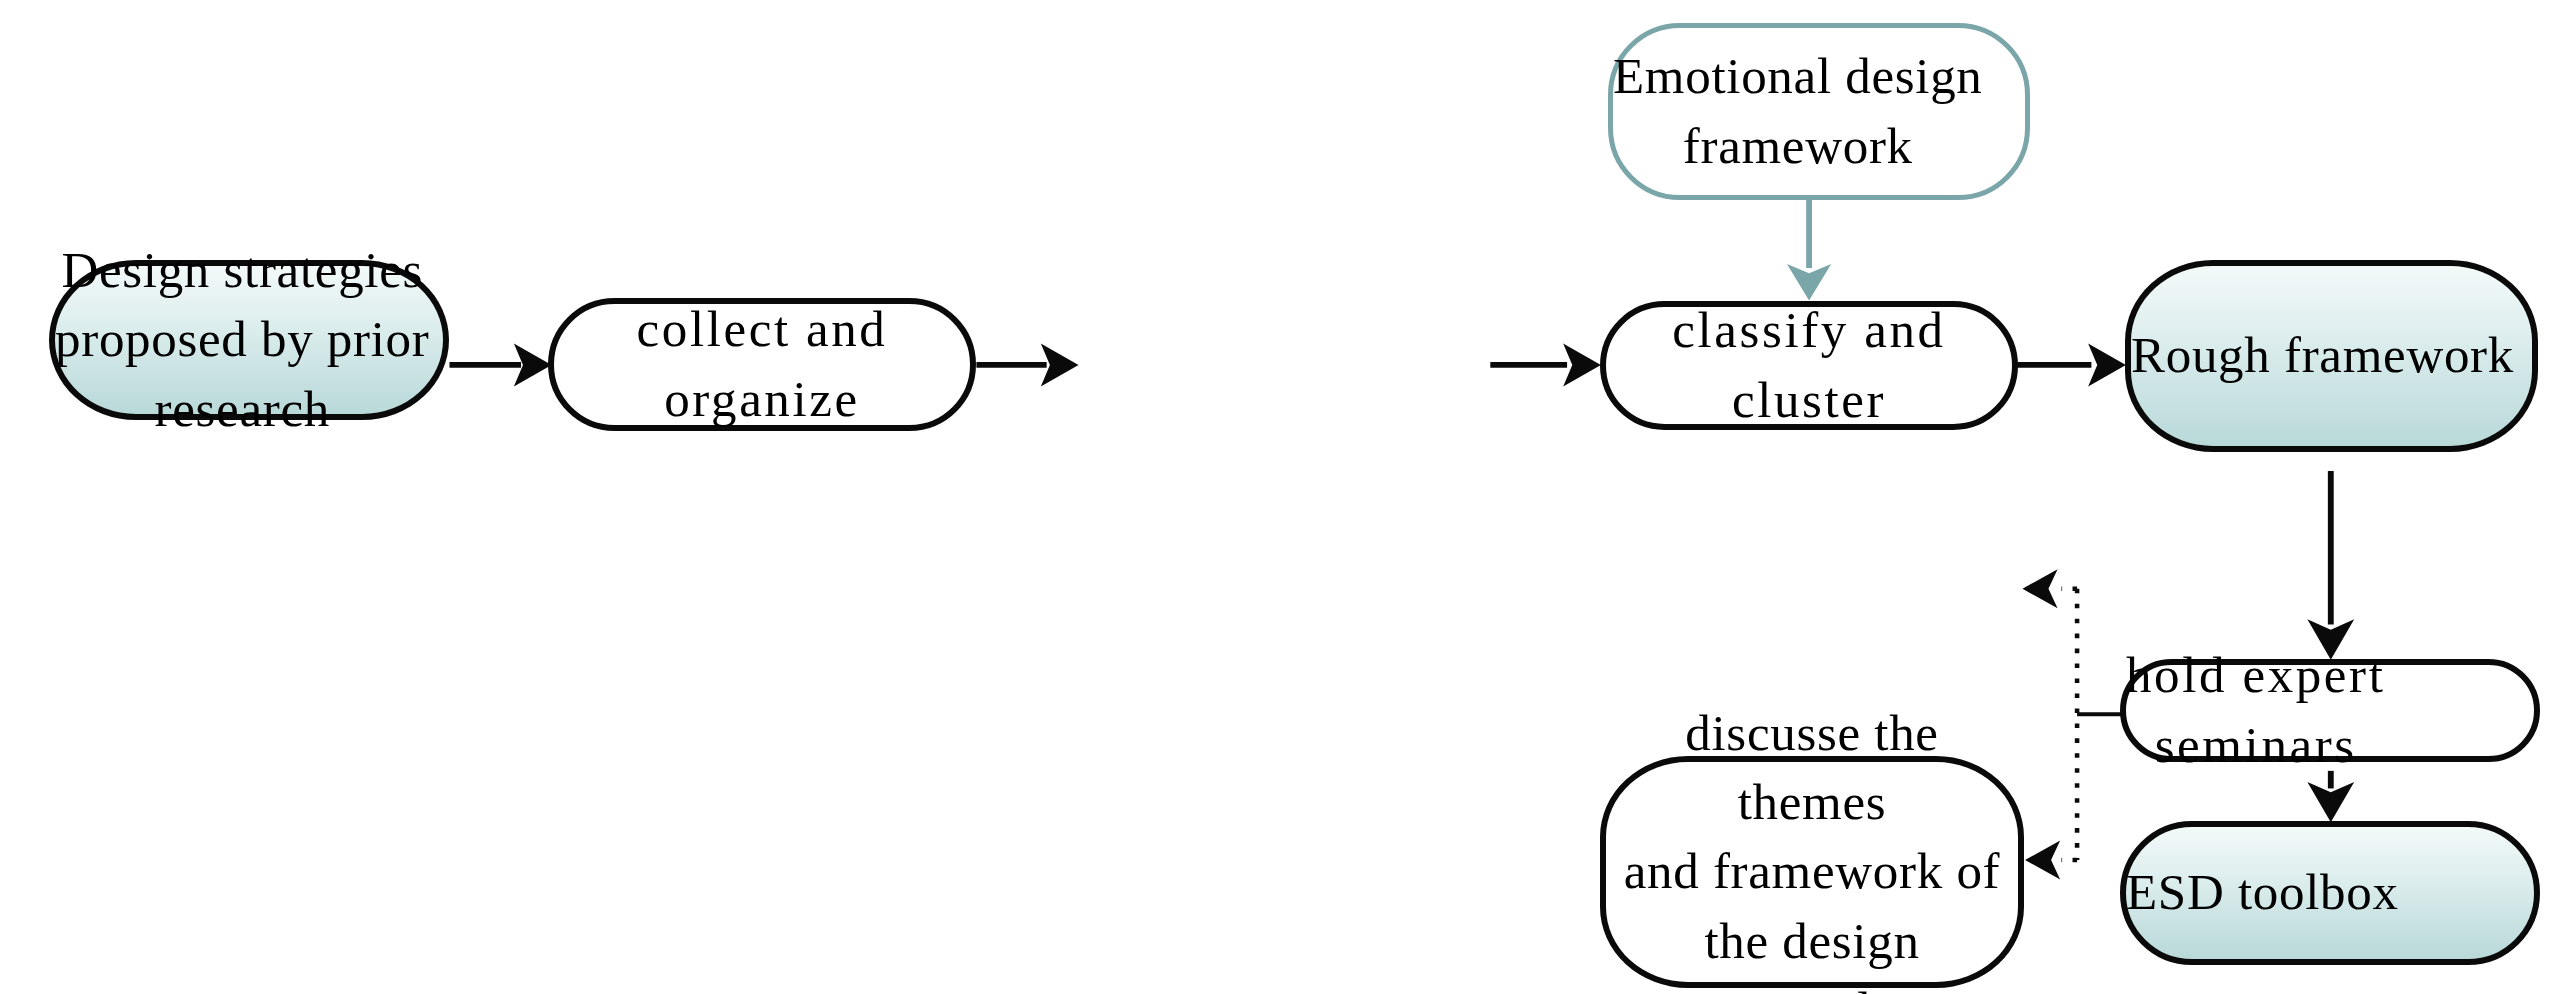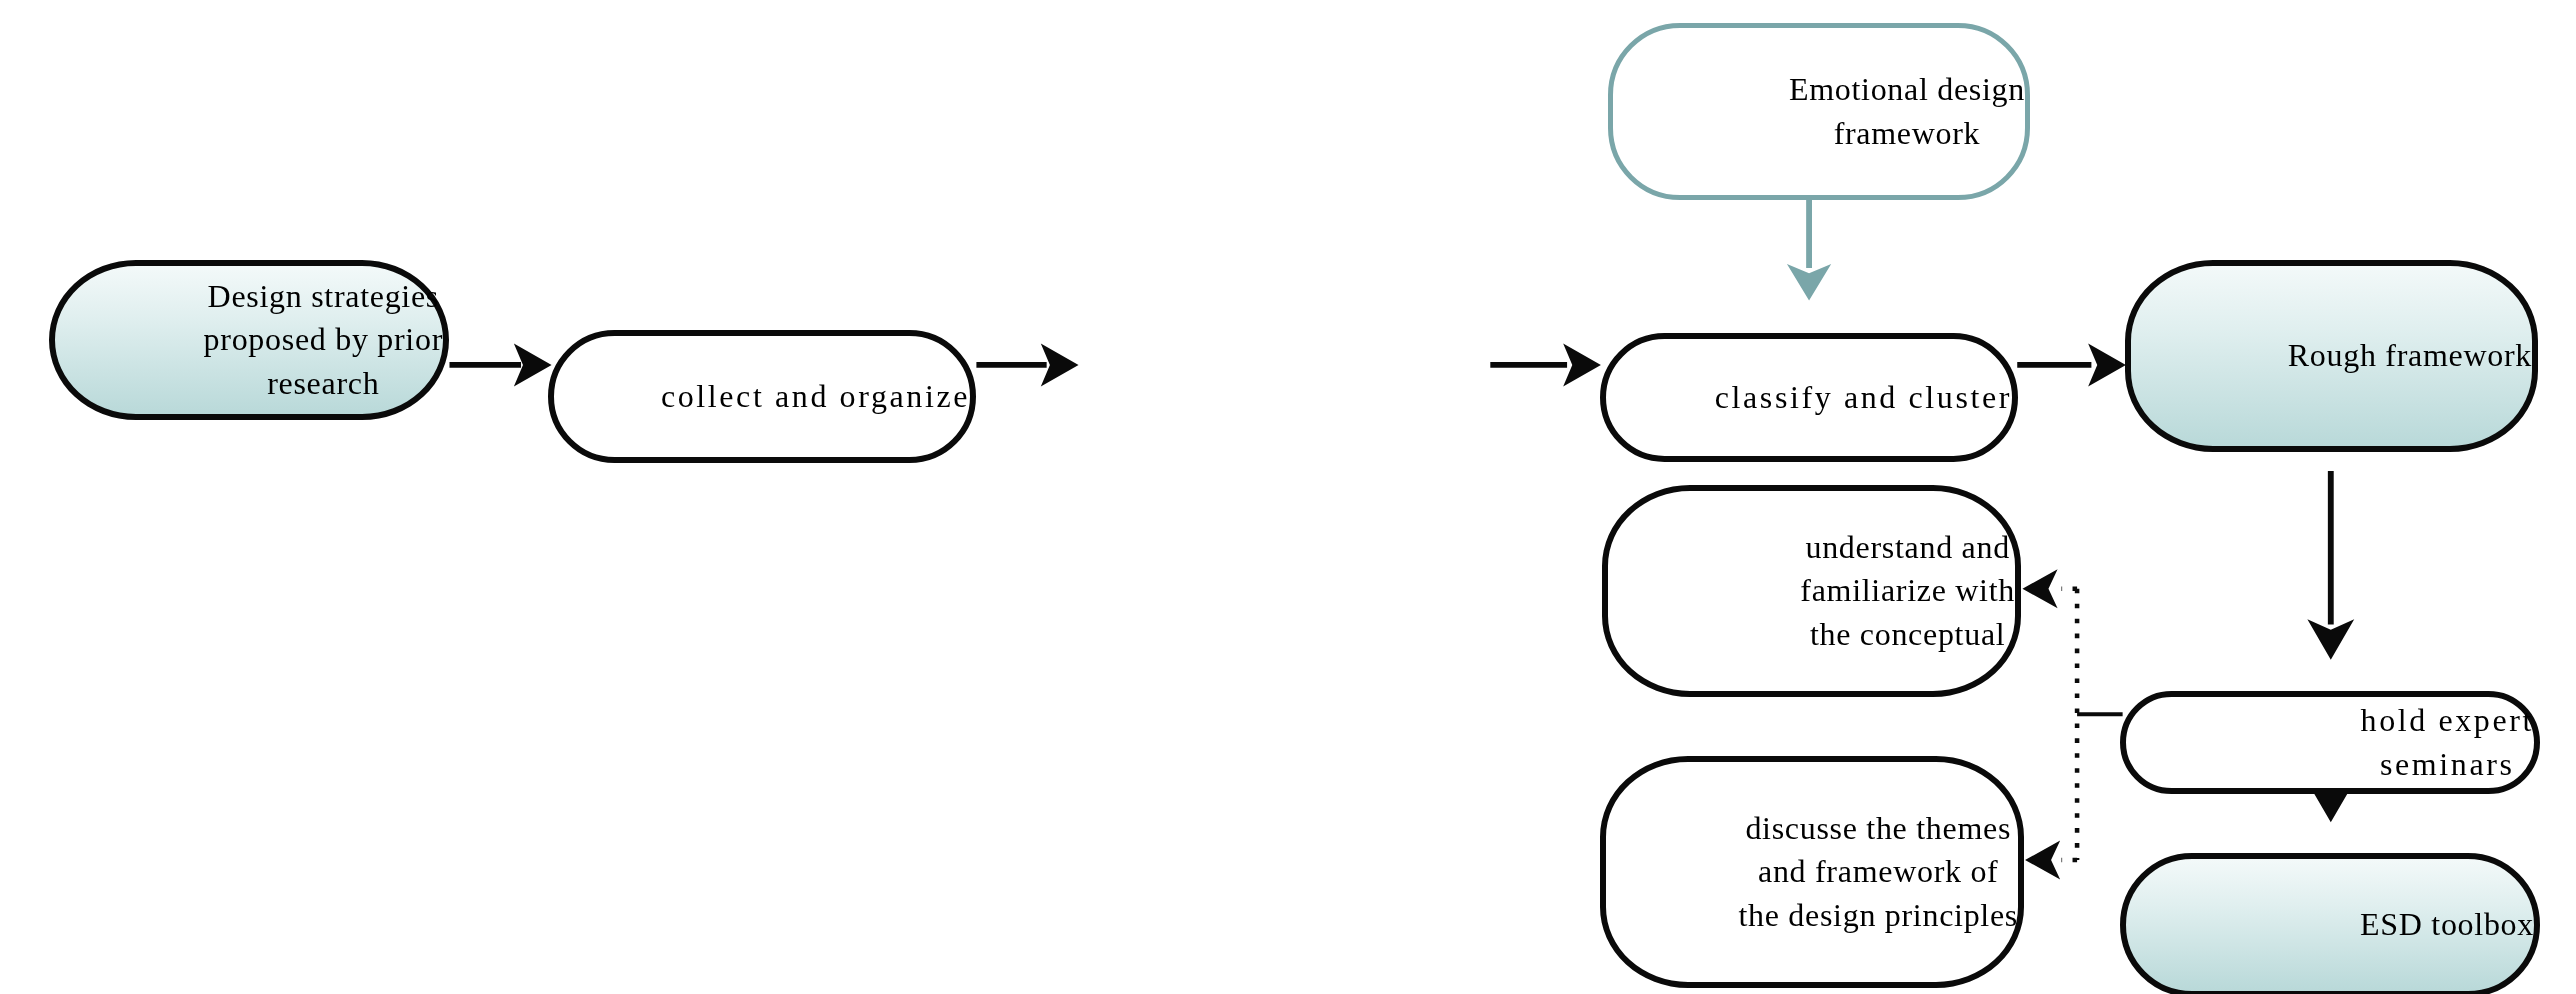--- a/index.html
+++ b/index.html
@@ -6,35 +6,35 @@
   .canvas {
     position:relative;
     width:2576px; height:994px;
     background:#ffffff;
     overflow:hidden;
     font-family:"Liberation Serif","DejaVu Serif",serif;
     color:#000;
   }
   .node {
     position:absolute;
-    display:flex; align-items:center; justify-content:flex-end;
+    display:flex; align-items:center; justify-content:flex-start;
     text-align:center;
     box-sizing:border-box;
-    font-size:32px;
+    font-size:51px;
     line-height:1.36;
   }
   .node-label { white-space:pre-line; letter-spacing:0.7px; }
   .spaced .node-label { letter-spacing:2.6px; }
   .black-border { border:6.5px solid #0a0a0a; }
   .teal-fill {
     background:linear-gradient(180deg,#f3f9f9 0%,#e0efef 35%,#b9d9d9 100%);
   }
   .white-fill { background:#ffffff; }
   .big-round { border-radius:88px / 81px; }
-  .pill { border-radius:650px;margin-top:32px; }
+  .pill { border-radius:650px; }
   .teal-border { border:5.9px solid #7aa6a9; border-radius:72px; }
   svg.connectors { position:absolute; left:0; top:0; }
 </style>
 </head>
 <body>
 
 <div class="canvas">
 
   <svg class="connectors" width="2576" height="994" viewBox="0 0 3958 1528">
 
@@ -106,25 +106,20 @@
 
   <div class="node teal-fill black-border big-round" style="left:2125px; top:260px; width:413px; height:192px;">
     <span class="node-label">Rough framework</span>
   </div>
 
   <div class="node white-fill teal-border" style="left:1608px; top:23px; width:422px; height:177px;">
     <span class="node-label">Emotional design
 framework</span>
   </div>
 
-  <div class="node white-fill black-border big-round" style="left:1602px; top:485px; width:419px; height:212px;">
-    <span class="node-label">understand and
-familiarize with
-the conceptual</span>
-  </div>
 
   <div class="node white-fill black-border big-round" style="left:1600px; top:756px; width:424px; height:232px;">
     <span class="node-label">discusse the themes
 and framework of
 the design principles</span>
   </div>
 
   <div class="node white-fill black-border pill spaced" style="left:2120px; top:659px; width:420px; height:103px;">
     <span class="node-label">hold expert
 seminars</span>

